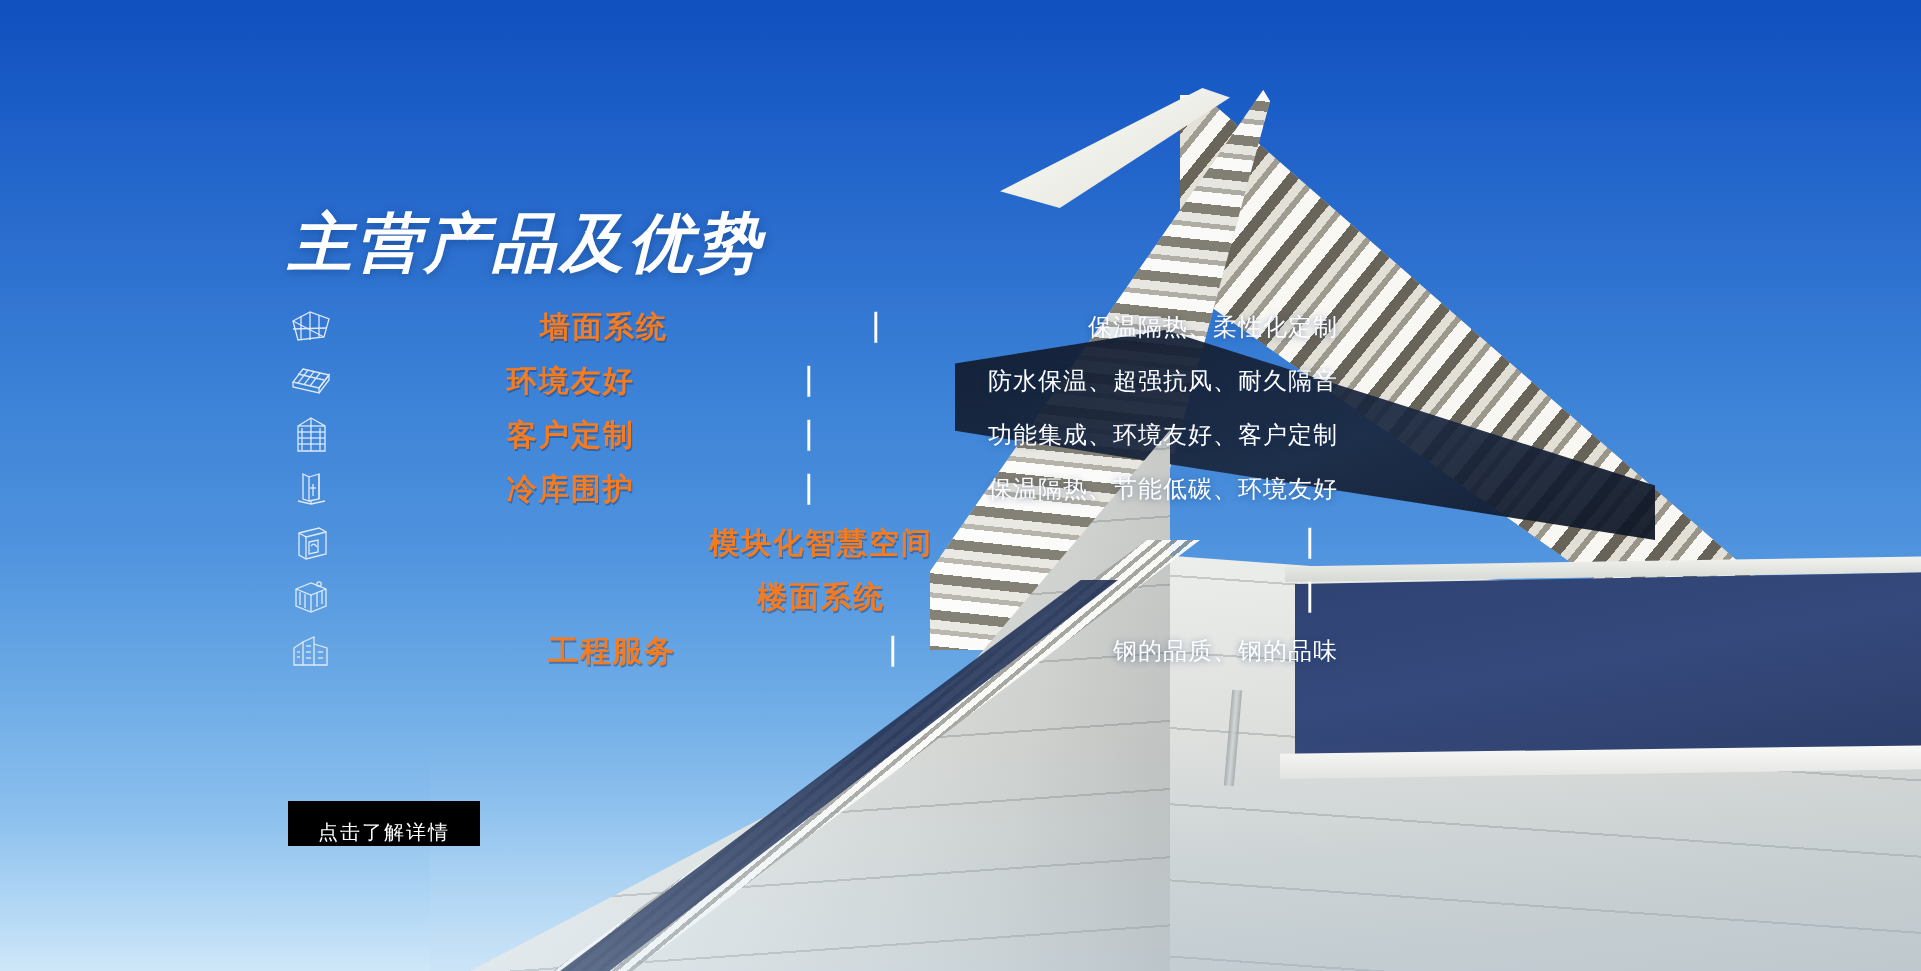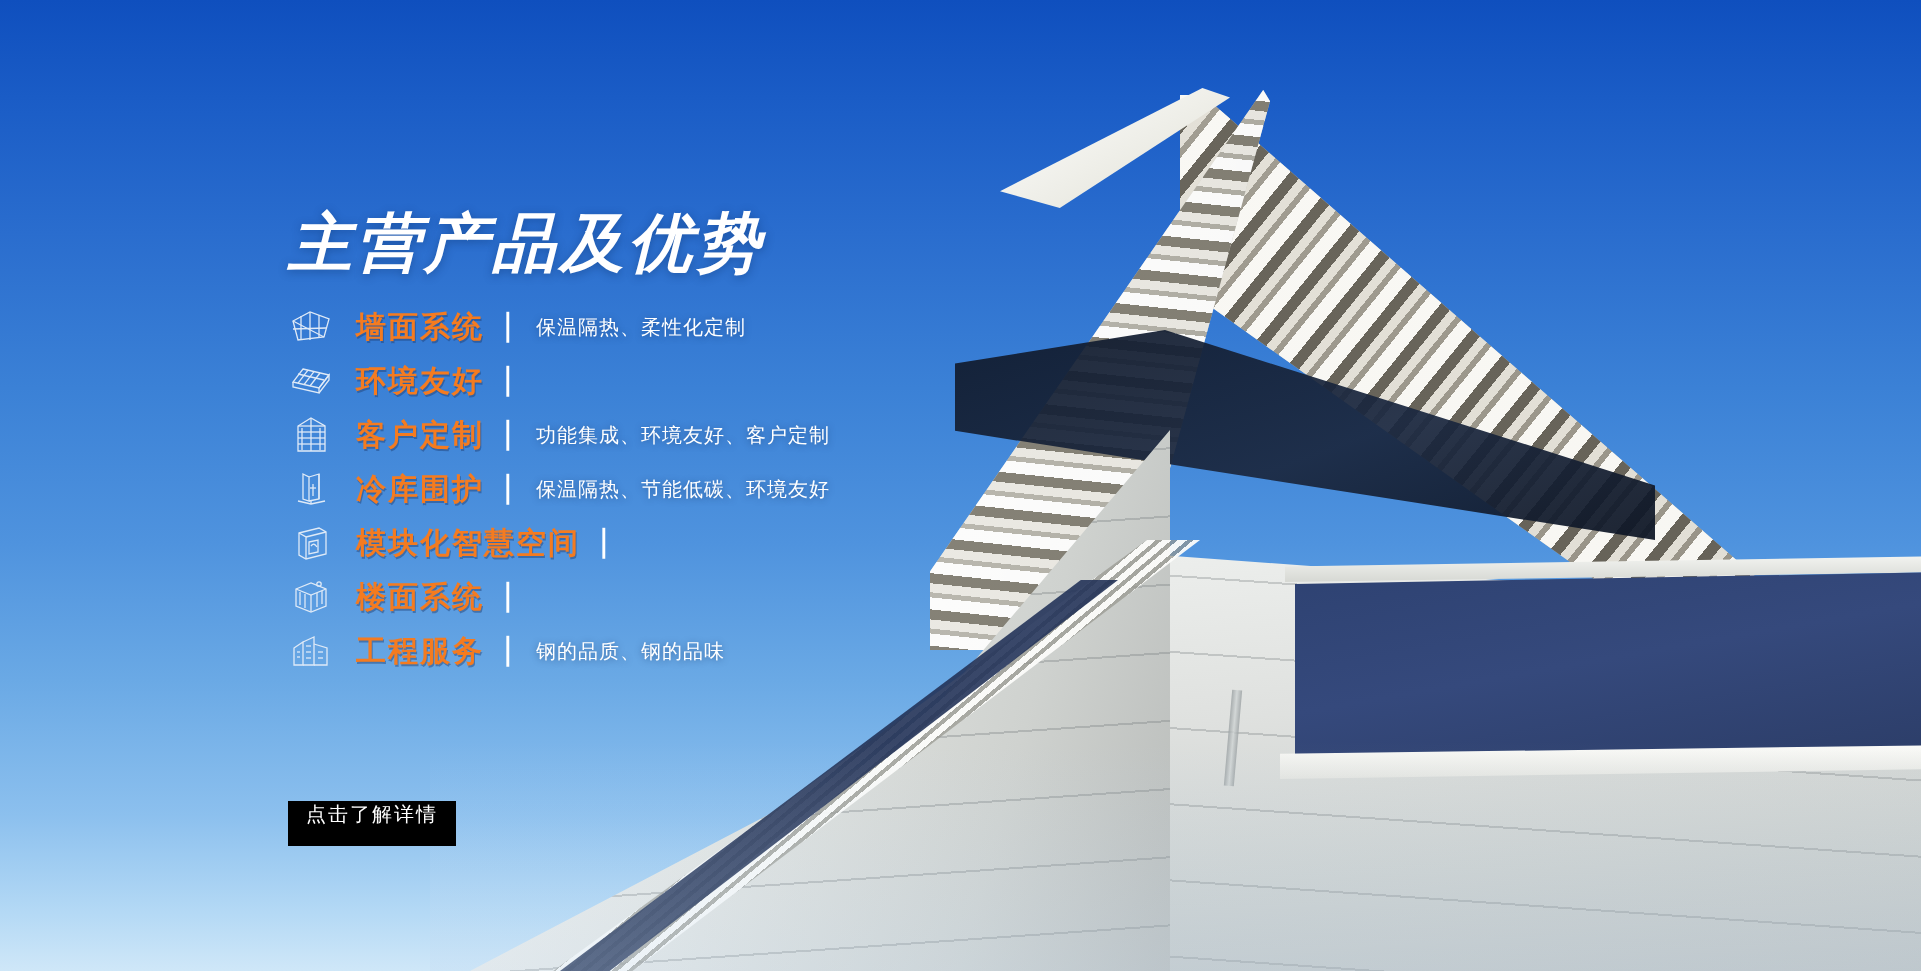--- a/index.html
+++ b/index.html
@@ -181,48 +181,48 @@
     color:#ffffff; letter-spacing:4px;
     font-family:"DejaVu Sans","Liberation Sans",sans-serif;
     text-shadow:0 2px 10px rgba(10,50,110,.45);
     white-space:nowrap;
   }
 
   #feature-list {
     position:absolute; left:288px; top:300px; width:1050px;
   }
   .feature-row {
-    display:flex; align-items:center; height:54px;
+    display:flex; align-items:center; height:54px;justify-content:space-between;
   }
   .feat-icon {
     width:46px; height:40px; flex:0 0 46px;
     display:flex; align-items:center; justify-content:center;
     margin-right:22px;
   }
   .feat-icon svg { display:block; }
   .feat-title {
     font-size:30px; font-weight:bold; color:#F47B20;
     letter-spacing:2px; white-space:nowrap;
     text-shadow:1px 2px 0 rgba(30,60,110,.45);
   }
   .feat-sep {
     color:#ffffff; font-weight:bold; font-size:26px;
     margin:0 14px 0 18px; line-height:1;
     transform:scaleX(.55); display:inline-block;
   }
   .feat-desc {
-    font-size:20px; color:#ffffff; letter-spacing:1px; white-space:nowrap;
+    font-size:24px; color:#ffffff; letter-spacing:1px; white-space:nowrap;
     text-shadow:0 1px 6px rgba(20,50,100,.5);
   }
 
   #cta-button {
     position:absolute; left:288px; top:801px;
-    width:168px; height:45px;
+    width:192px; height:45px;
     background:#000000;
-    display:flex; align-items:flex-start; justify-content:center;
+    display:flex; align-items:flex-end; justify-content:center;
     cursor:pointer;
   }
   #cta-button .label {
     color:#ffffff; font-size:20px; letter-spacing:2px;
   }
 </style>
 </head>
 <body>
 
 <div id="stage">
@@ -281,20 +281,21 @@
             <path d="M3 18 L3 23 L29 29 L29 24"></path>
             <path d="M29 24 L39 11 L39 16 L29 29"></path>
             <path d="M18 6.2 L8 19.2"></path>
               <path d="M24 7.6 L14 20.6"></path>
               <path d="M30 9 L20 22"></path>
             <path d="M8 10 L34 16"></path>
           </svg>
         </span>
         <span class="feat-title">环境友好</span>
         <span class="feat-sep">▎</span>
+        <span class="feat-desc">防水保温、超强抗风、耐久隔音</span>
       </div>
 
       <div class="feature-row">
         <span class="feat-icon">
           <svg width="38" height="38" viewBox="0 0 38 38" fill="none" stroke="#dfeaf7" stroke-width="1.3">
             <path d="M19 2 L33 10 L33 35 L6 35 L6 10 Z"></path>
             <path d="M6 10 L33 10"></path>
               <path d="M19 2 L19 35"></path>
             <path d="M6 16 L33 16"></path>
               <path d="M6 22 L33 22"></path>

